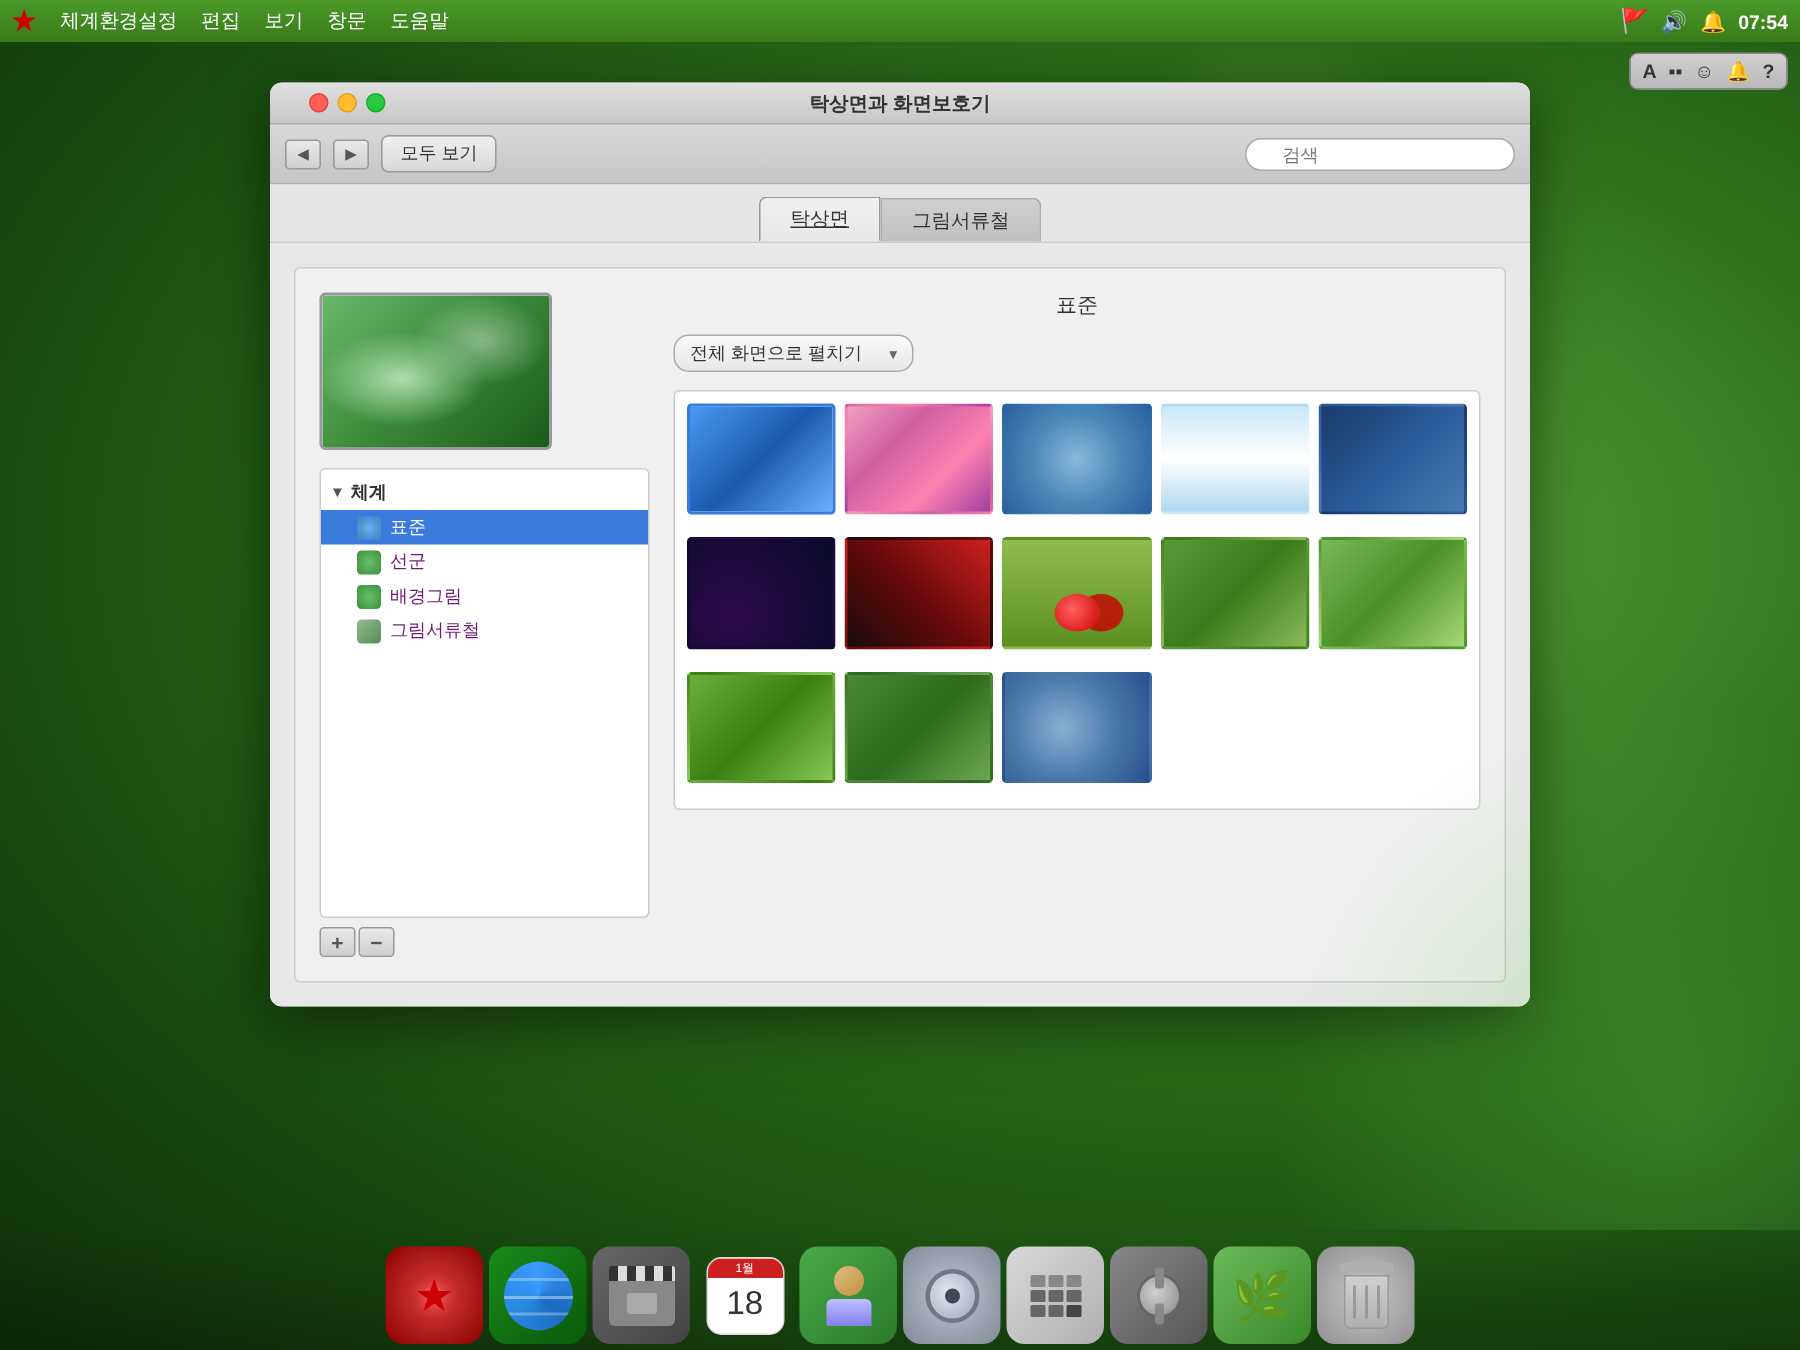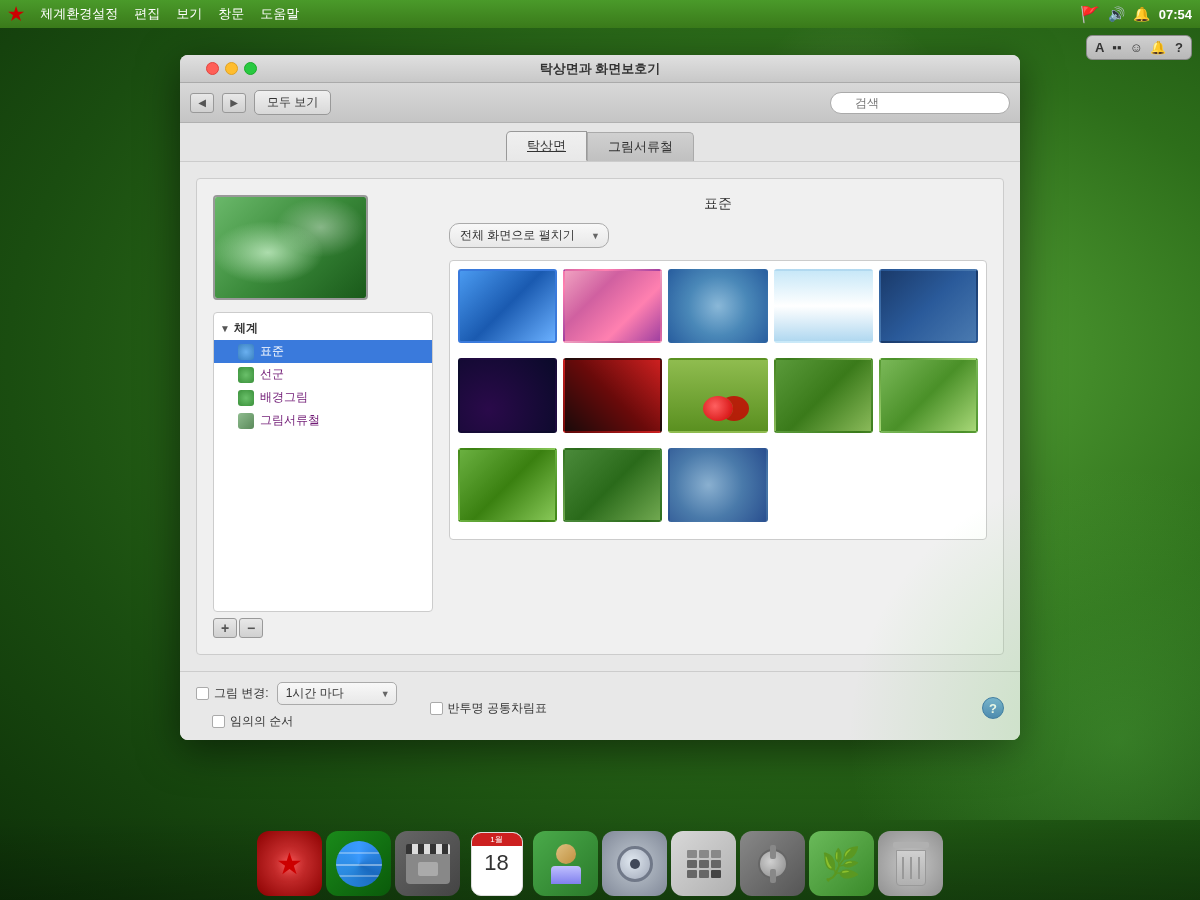--- a/index.html
+++ b/index.html
@@ -536,21 +536,21 @@
       justify-content: center;
       flex-shrink: 0;
     }
 
     
     .cal-dock {
       background: white;
       border-radius: 10px;
       overflow: hidden;
       width: 52px;
-      height: 64px;
+      height: 52px;
       border: 1px solid #ddd;
     }
     .cal-dock-header {
       background: #cc2020;
       color: white;
       font-size: 8px;
       text-align: center;
       padding: 1px;
     }
     .cal-dock-num {
@@ -684,41 +684,20 @@
             <div class="wp-thumb wp-green-leaf1"></div>
             <div class="wp-thumb wp-butterfly-green"></div>
             <div class="wp-thumb wp-nature1"></div>
             <div class="wp-thumb wp-dewdrop"></div>
             <div class="wp-thumb" style="background: radial-gradient(circle at 40% 50%, #8ab0d0, #4a7aaa, #2a5090);"></div>
           </div>
         </div>
       </div>
     </div>
 
-    <div class="bottom-options">
-      <div class="bottom-options-row">
-        <div class="checkbox-row">
-          <div class="checkbox"></div>
-          <span>그림 변경:</span>
-        </div>
-        <div class="time-dropdown">1시간 마다</div>
-
-        <div class="checkbox-row" style="margin-left: 16px;">
-          <div class="checkbox"></div>
-          <span>임의의 순서</span>
-        </div>
-      </div>
-      <div style="width:100%; display:flex; align-items:center; margin-top:4px;">
-        <div class="checkbox-row">
-          <div class="checkbox"></div>
-          <span>반투명 공통차림표</span>
-        </div>
-        <div class="help-btn" style="margin-left: auto;">?</div>
-      </div>
-    </div>
   </div>
 
   <div class="dock">
 
     <div class="dock-item" style="background: radial-gradient(circle, #e04040, #8a0000); border-radius:12px;">
       <span style="color:#cc0000; font-size:30px; text-shadow: 0 0 8px rgba(255,100,100,0.8);">★</span>
     </div>
 
     <div class="dock-item" style="background: linear-gradient(135deg, #1a8a1a, #0a5a0a); border-radius:12px; position:relative; overflow:hidden;">
       <div style="width:46px; height:46px; border-radius:50%; background: conic-gradient(#3a9aff 0deg, #1a6abf 120deg, #2a8ae0 240deg, #3a9aff 360deg); position:relative; overflow:hidden;">

